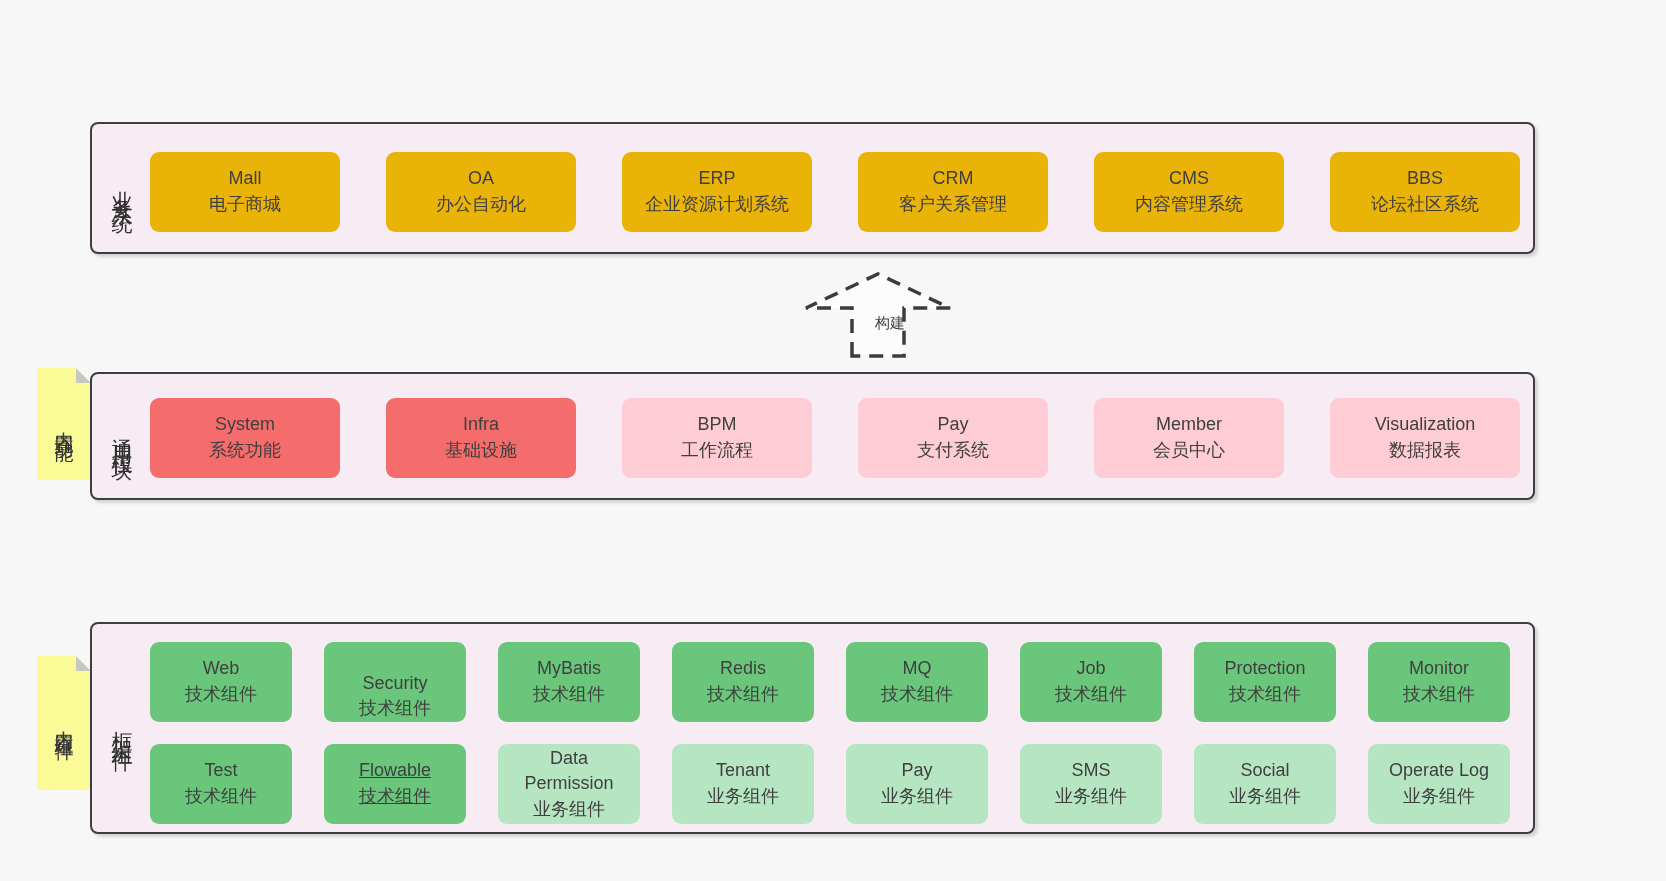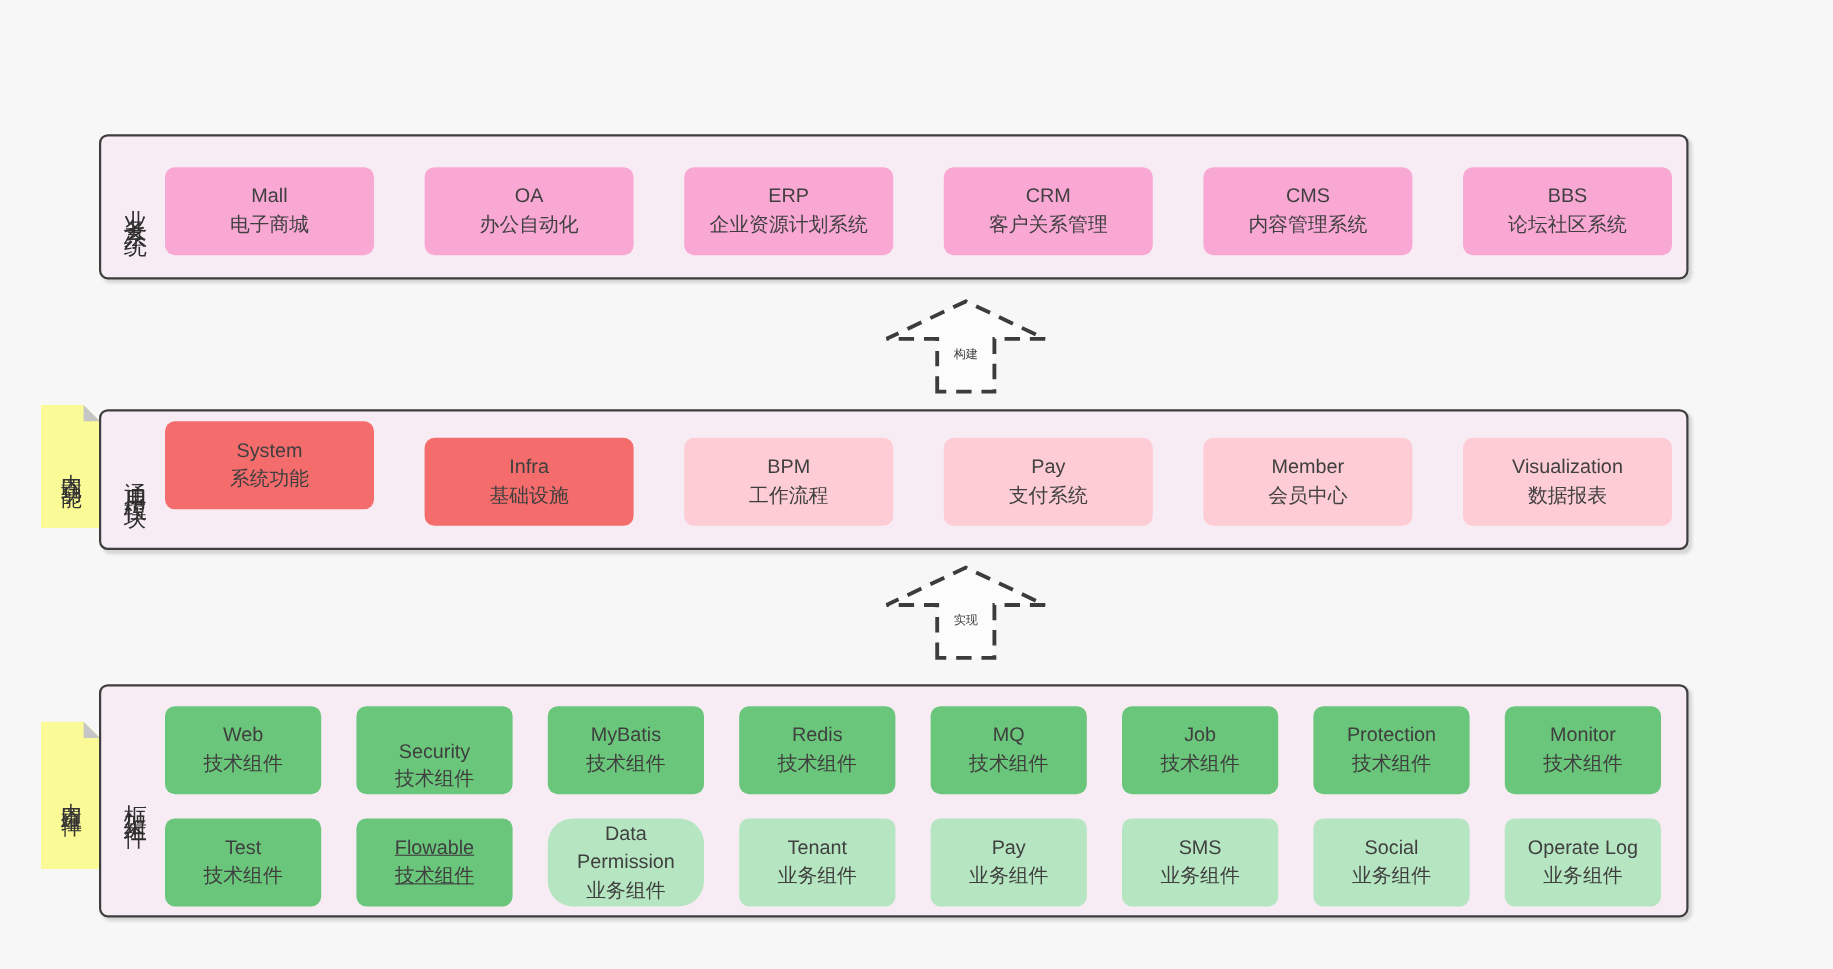--- a/index.html
+++ b/index.html
@@ -22,21 +22,21 @@
   }
 
   .box {
     position:absolute; border-radius:9px; box-sizing:border-box;
     display:flex; flex-direction:column; align-items:center; justify-content:center;
     text-align:center; font-size:18px; line-height:1.42; padding:0 6px;
     color:#3f3f3f;
   }
   .wide { width:190px; height:80px; }
   .slim { width:142px; height:80px; }
-  .blue { background:#f9a8d4; }
+  .blue { background:#eab308; }
   .red  { background:#f56c6c; }
   .pink { background:#fdccd5; }
   .tech { background:#6ac67b; }
   .biz  { background:#b6e6c1; }
 
   .sticky {
     position:absolute; left:37px; width:54px; background:#fafa96;
     clip-path:polygon(0 0, calc(100% - 15px) 0, 100% 15px, 100% 100%, 0 100%);
   }
   #sticky-features { top:368px; height:112px; }
@@ -46,22 +46,22 @@
   .sticky .vtext {
     position:absolute; left:50%; top:50%; transform:translate(-50%,-50%);
     writing-mode:vertical-rl; text-orientation:upright;
     font-size:19px; letter-spacing:4px; color:#333; white-space:nowrap;
   }
 
   .arrow { position:absolute; left:798px; width:160px; height:92px; }
   #arrow-build { top:268px; }
   #arrow-implement { top:510px; }
   .arrow-label {
-    position:absolute; left:0; width:100%; top:46px; text-align:center;
-    font-size:11px; color:#3f3f3f;
+    position:absolute; left:12px; width:100%; top:46px; text-align:center;
+    font-size:15px; color:#3f3f3f;
   }
 </style>
 </head>
 <body>
 
 <div class="canvas">
 
   <section class="panel" id="panel-business">
     <div class="vlabel">业务系统</div>
     <div class="box wide blue" style="left:58px;top:28px;">
@@ -96,21 +96,21 @@
     </svg>
     <div class="arrow-label">构建</div>
   </div>
 
   <div class="sticky" id="sticky-features">
     <div class="fold"></div>
     <span class="vtext">内置功能</span>
   </div>
   <section class="panel" id="panel-modules">
     <div class="vlabel">通用模块</div>
-    <div class="box wide red" style="left:58px;top:9px;text-align:right;">
+    <div class="box wide red" style="left:58px;top:24px;text-align:right;">
       <div>System</div>
       <div>系统功能</div>
     </div>
     <div class="box wide red" style="left:294px;top:24px;">
       <div>Infra</div>
       <div>基础设施</div>
     </div>
     <div class="box wide pink" style="left:530px;top:24px;">
       <div>BPM</div>
       <div>工作流程</div>
@@ -122,26 +122,20 @@
     <div class="box wide pink" style="left:1002px;top:24px;">
       <div>Member</div>
       <div>会员中心</div>
     </div>
     <div class="box wide pink" style="left:1238px;top:24px;">
       <div>Visualization</div>
       <div>数据报表</div>
     </div>
   </section>
 
-  <div class="arrow" id="arrow-implement">
-    <svg width="160" height="92" viewBox="0 0 160 92">
-      <polygon points="54,88 54,40 8,40 80,6 152,40 106,40 106,88" fill="#fcfcfc" stroke="#3c3c3c" stroke-width="3.5" stroke-dasharray="14 9"></polygon>
-    </svg>
-    <div class="arrow-label">实现</div>
-  </div>
 
   <div class="sticky" id="sticky-components">
     <div class="fold"></div>
     <span class="vtext">内置组件</span>
   </div>
   <section class="panel" id="panel-framework">
     <div class="vlabel">框架组件</div>
 
     <div class="box slim tech" style="left:58px;top:18px;">
       <div>Web</div>
@@ -177,21 +171,21 @@
     </div>
 
     <div class="box slim tech" style="left:58px;top:120px;">
       <div>Test</div>
       <div>技术组件</div>
     </div>
     <div class="box slim tech" style="left:232px;top:120px;text-decoration:underline;">
       <div>Flowable</div>
       <div>技术组件</div>
     </div>
-    <div class="box slim biz" style="left:406px;top:120px;border-radius:23px;">
+    <div class="box slim biz" style="left:406px;top:120px;">
       <div>Data Permission</div>
       <div>业务组件</div>
     </div>
     <div class="box slim biz" style="left:580px;top:120px;">
       <div>Tenant</div>
       <div>业务组件</div>
     </div>
     <div class="box slim biz" style="left:754px;top:120px;">
       <div>Pay</div>
       <div>业务组件</div>

